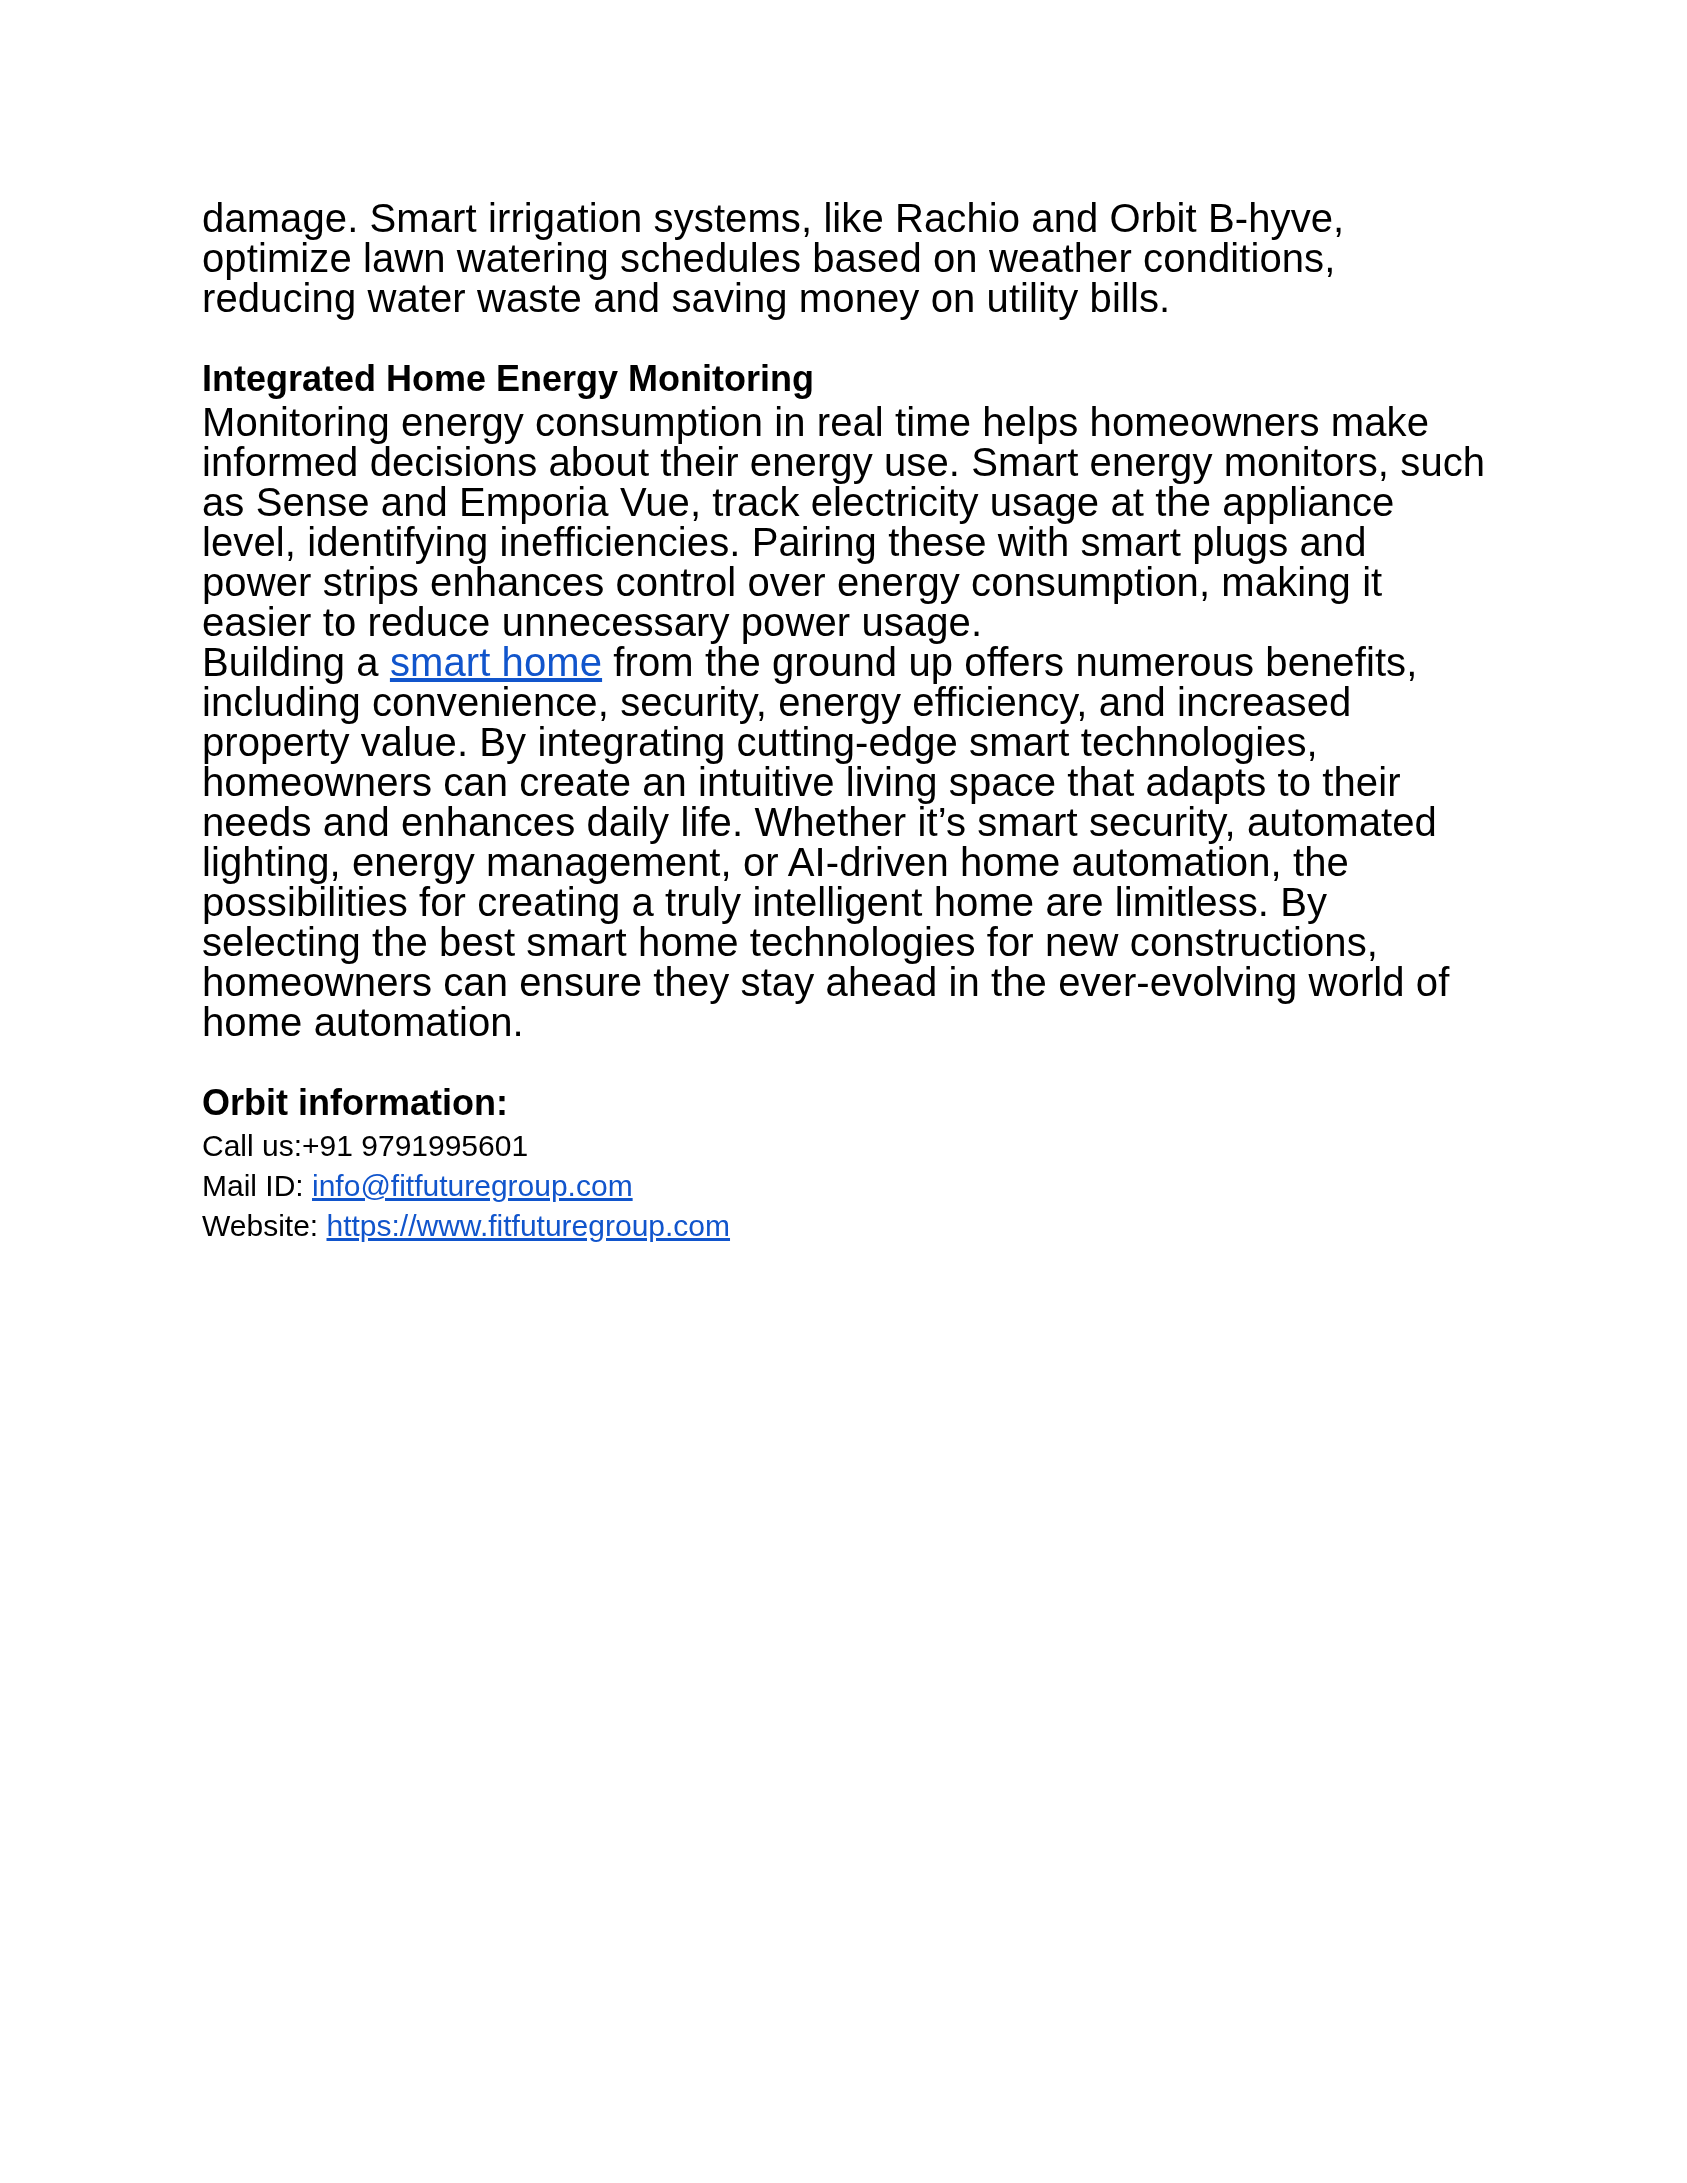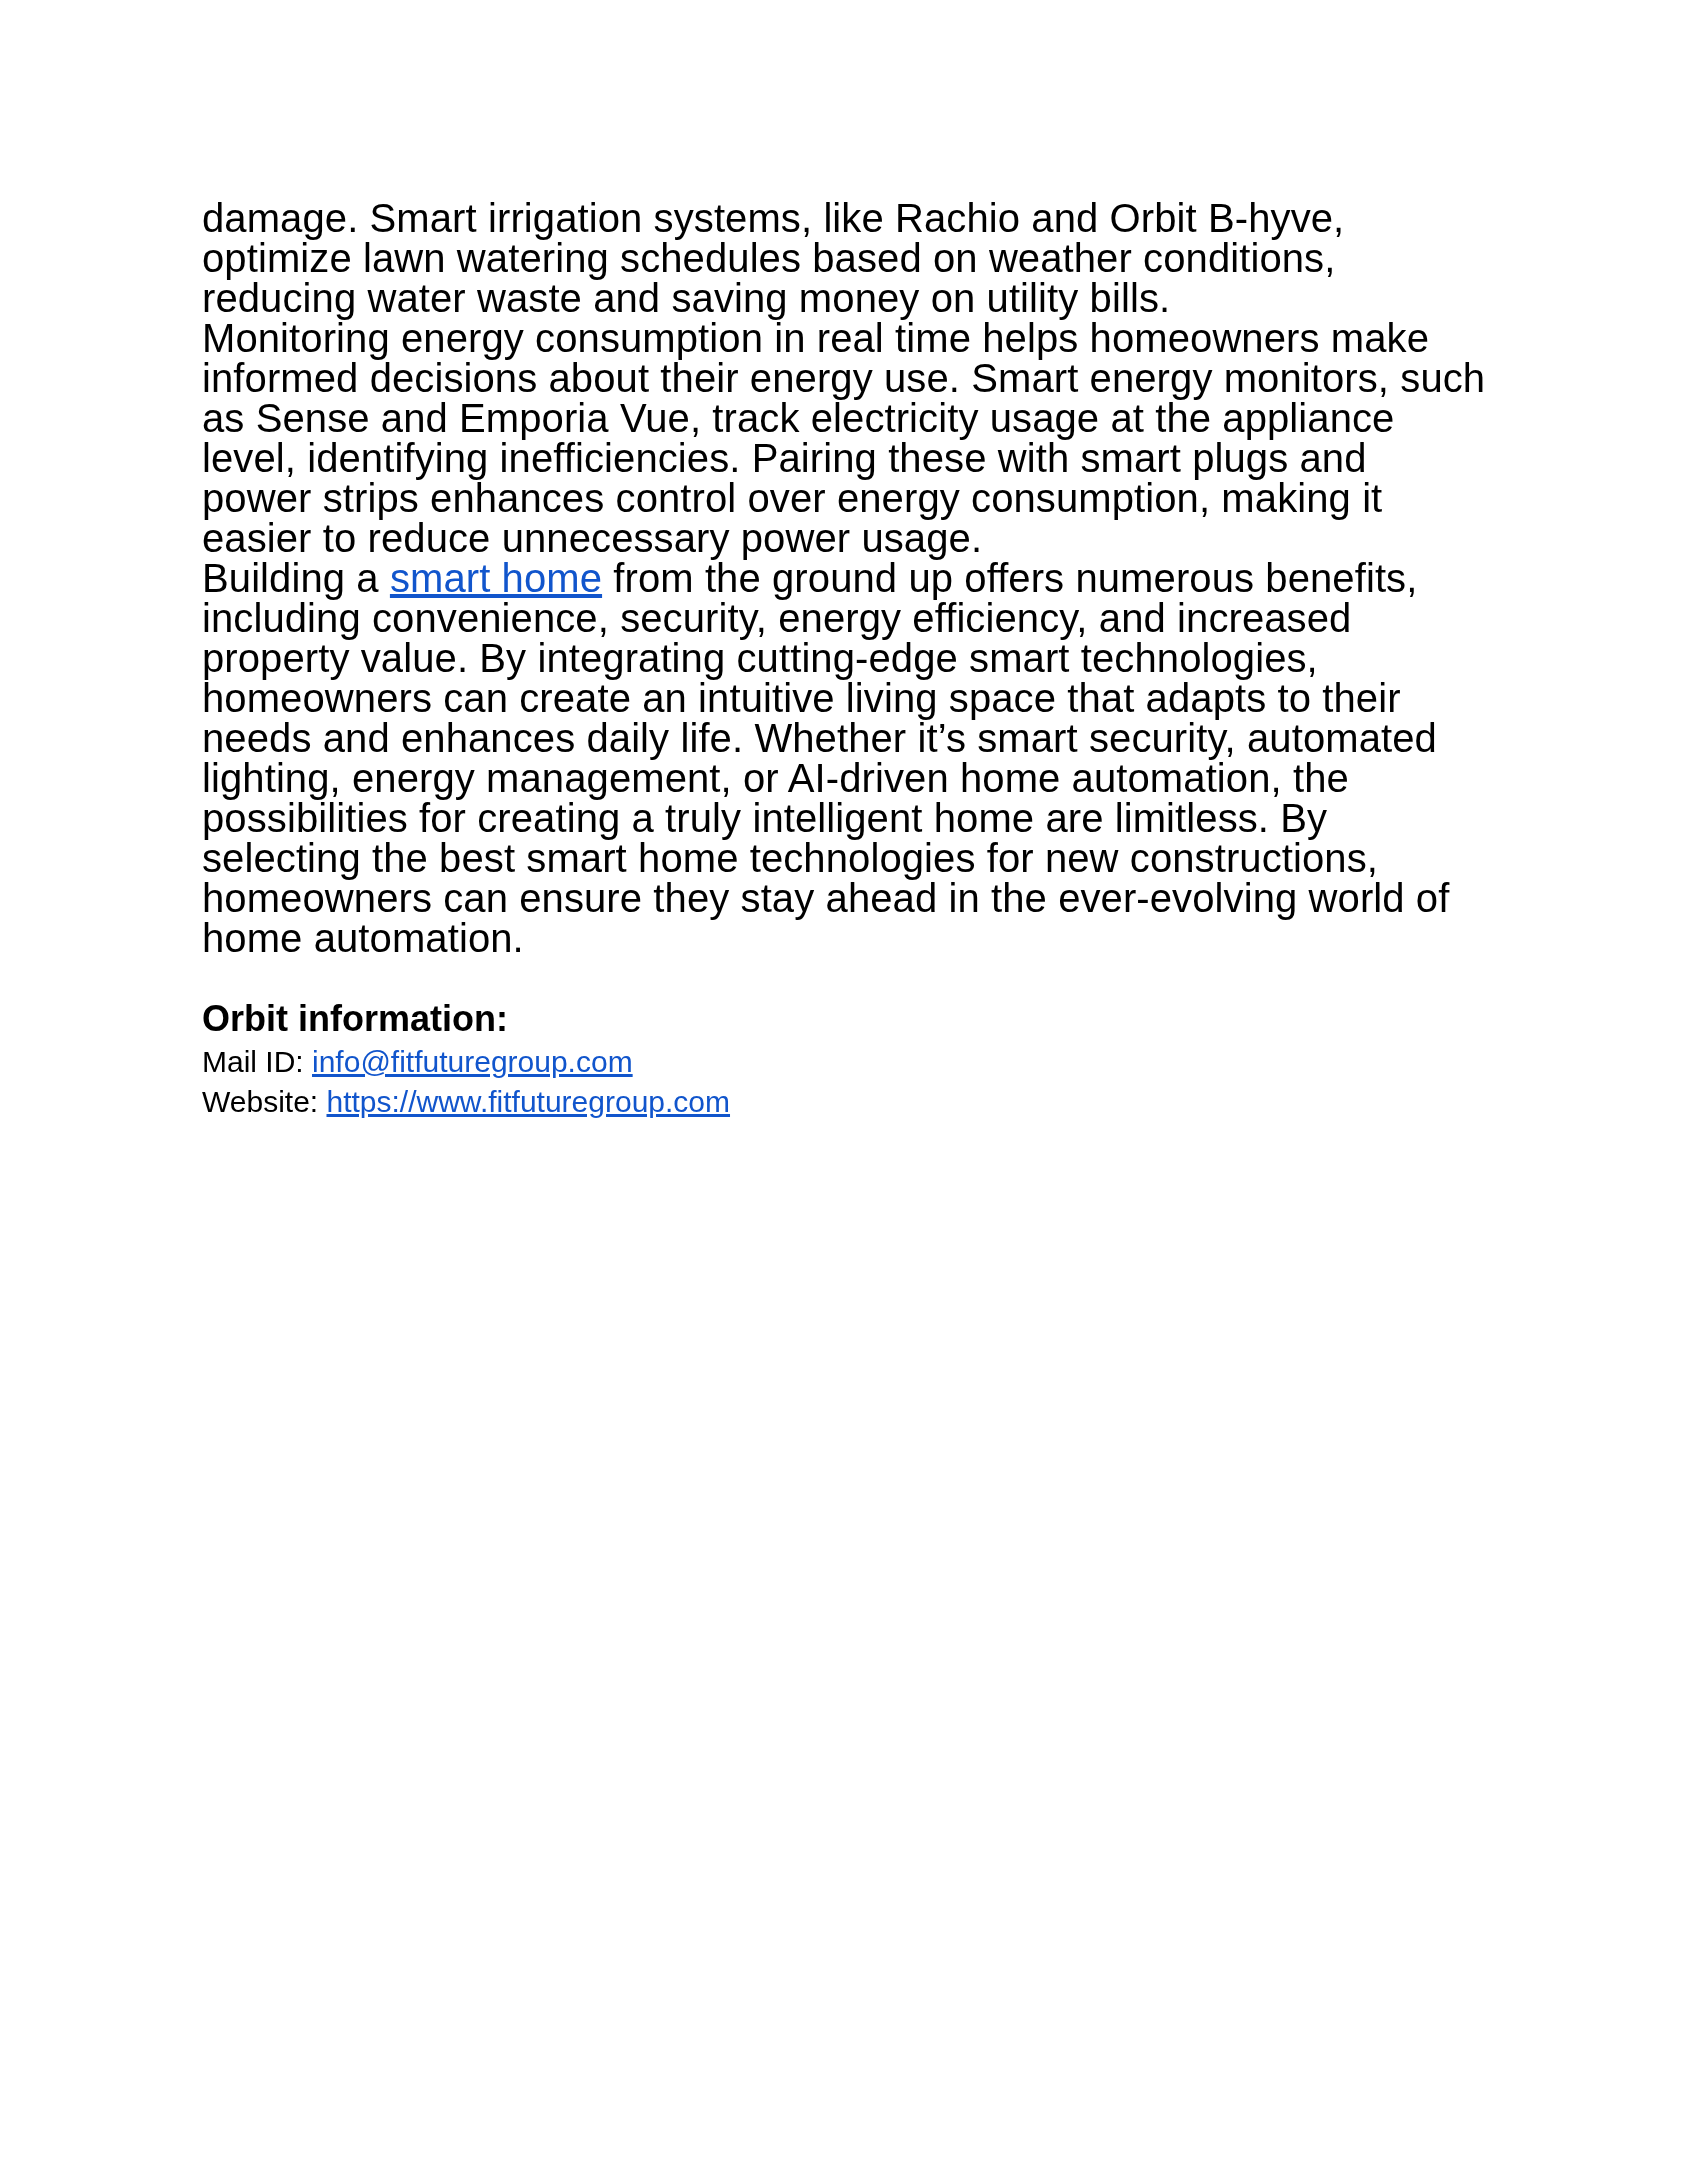--- a/index.html
+++ b/index.html
@@ -46,28 +46,30 @@
   }
 </style>
 </head>
 <body>
 
 <div class="page">
   <div class="doc-content">
 
     <p class="body-text">damage. Smart irrigation systems, like Rachio and Orbit B-hyve, optimize lawn watering schedules based on weather conditions, reducing water waste and saving money on utility bills.</p>
 
+    <h2 class="doc-heading">Integrated Home Energy Monitoring</h2>
 
     <p class="body-text">Monitoring energy consumption in real time helps homeowners make informed decisions about their energy use. Smart energy monitors, such as Sense and Emporia Vue, track electricity usage at the appliance level, identifying inefficiencies. Pairing these with smart plugs and power strips enhances control over energy consumption, making it easier to reduce unnecessary power usage.</p>
 
 
     <p class="body-text"><span>Building a </span><a class="doc-link">smart home</a><span> from the ground up offers numerous benefits, including convenience, security, energy efficiency, and increased property value. By integrating cutting-edge smart technologies, homeowners can create an intuitive living space that adapts to their needs and enhances daily life. Whether it’s smart security, automated lighting, energy management, or AI-driven home automation, the possibilities for creating a truly intelligent home are limitless. By selecting the best smart home technologies for new constructions, homeowners can ensure they stay ahead in the ever-evolving world of home automation.</span></p>
 
     <h2 class="doc-heading">Orbit information:</h2>
 
+    <div class="contact-line">Call us:+91 9791995601</div>
 
     <div class="contact-line"><span>Mail ID: </span><a class="doc-link">info@fitfuturegroup.com</a></div>
 
     <div class="contact-line"><span>Website: </span><a class="doc-link">https://www.fitfuturegroup.com</a></div>
 
   </div>
 </div>
 
 
 </body></html>

